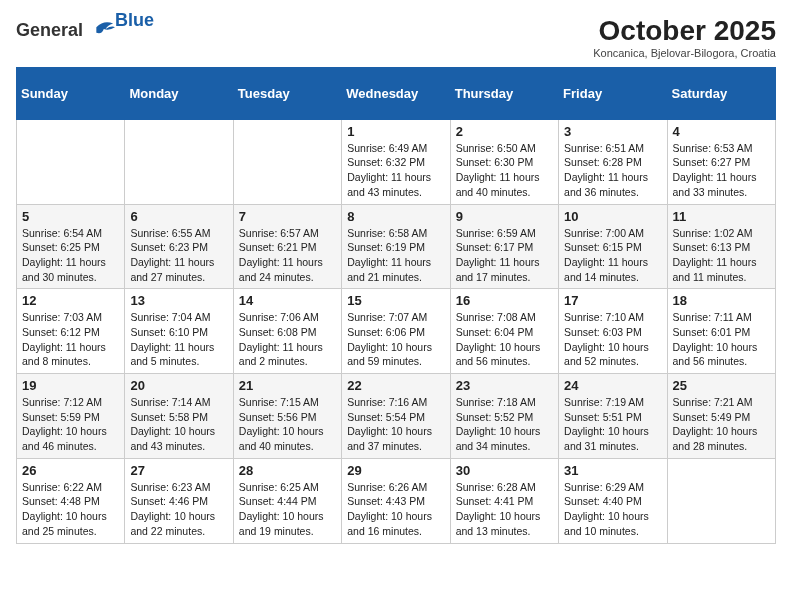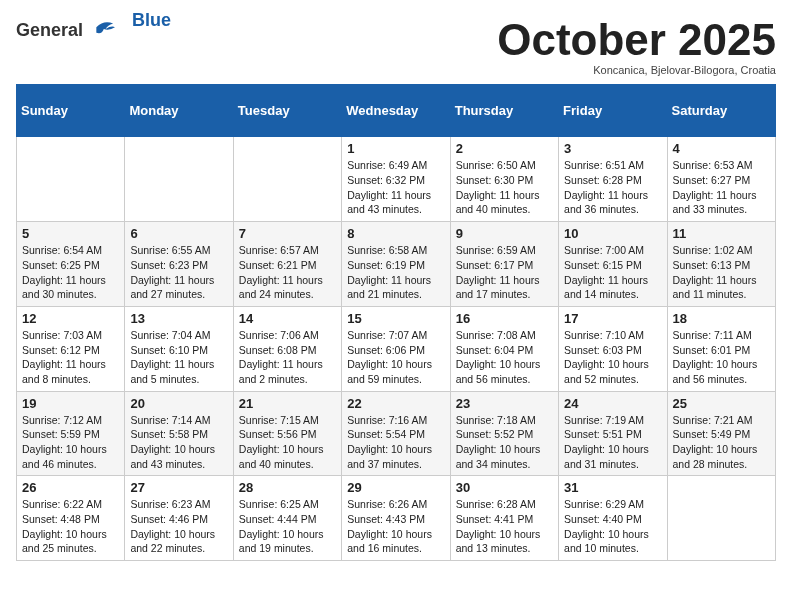--- a/index.html
+++ b/index.html
@@ -33,21 +33,21 @@
     }
     .logo-icon {
       width: 28px;
       height: 28px;
       margin-left: 2px;
     }
     .title-block {
       text-align: right;
     }
     .month-title {
-      font-size: 44px;
+      font-size: 28px;
       font-weight: bold;
       color: #222;
       line-height: 1.1;
     }
     .location {
       font-size: 11px;
       color: #444;
     }
     .calendar {
       width: 100%;
@@ -99,21 +99,21 @@
 
 <div class="header">
   <div class="logo">
     <div style="display:flex; flex-direction:row; align-items:flex-start;">
       <div style="display:flex; align-items:center; gap:2px;">
         <span class="logo-text-general">General</span>
         <svg class="logo-icon" viewBox="0 0 30 30" xmlns="http://www.w3.org/2000/svg">
           <path d="M10 12 Q18 4 28 8 Q22 10 20 14 Q26 10 30 12 Q24 16 18 14 Q16 20 10 18 Z" fill="#1a5fa8"></path>
         </svg>
       </div>
-      <span class="logo-text-blue" style="margin-top:-6px; margin-left:17px;text-align:center;">Blue</span>
+      <span class="logo-text-blue" style="margin-top:-6px; margin-left:0;text-align:center;">Blue</span>
     </div>
   </div>
   <div class="title-block">
     <div class="month-title">October 2025</div>
     <div class="location">Koncanica, Bjelovar-Bilogora, Croatia</div>
   </div>
 </div>
 
 <table class="calendar">
   <thead>

